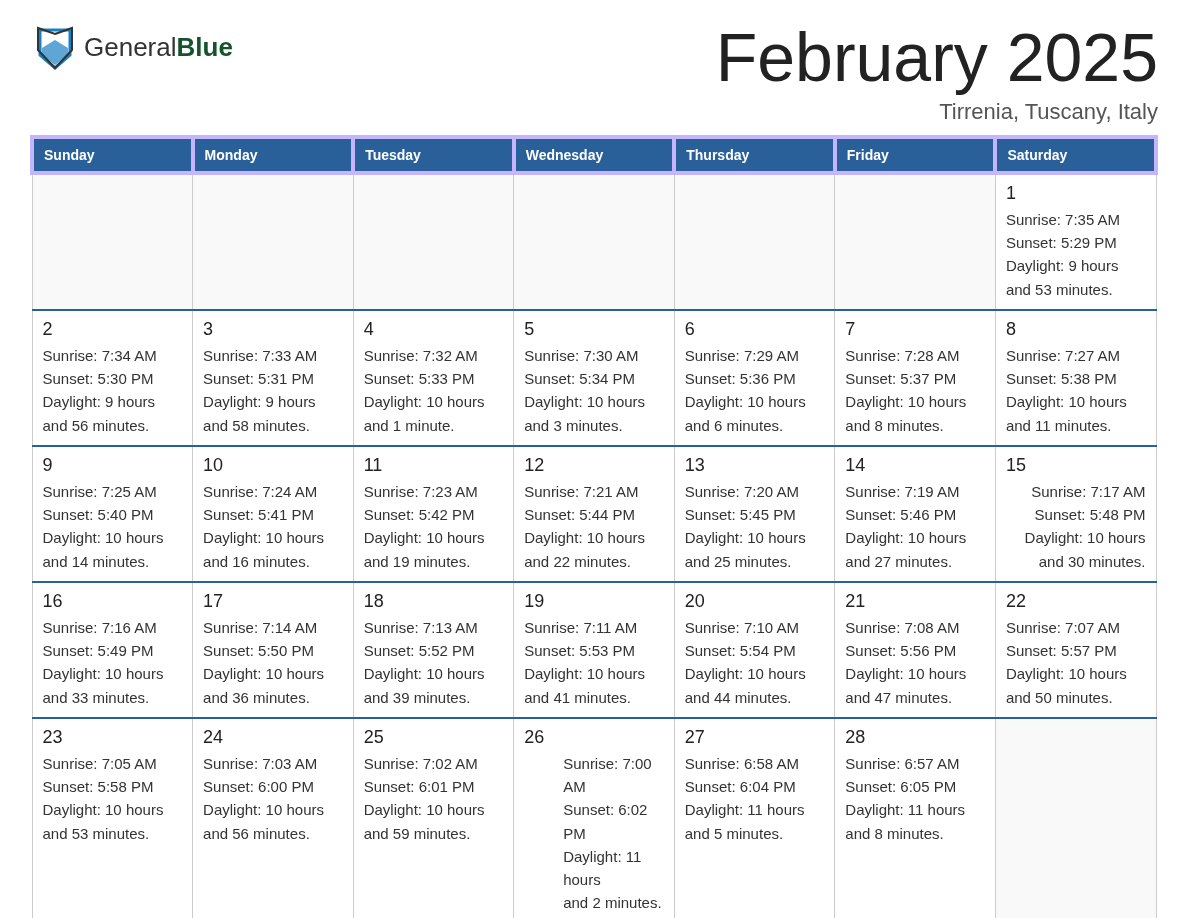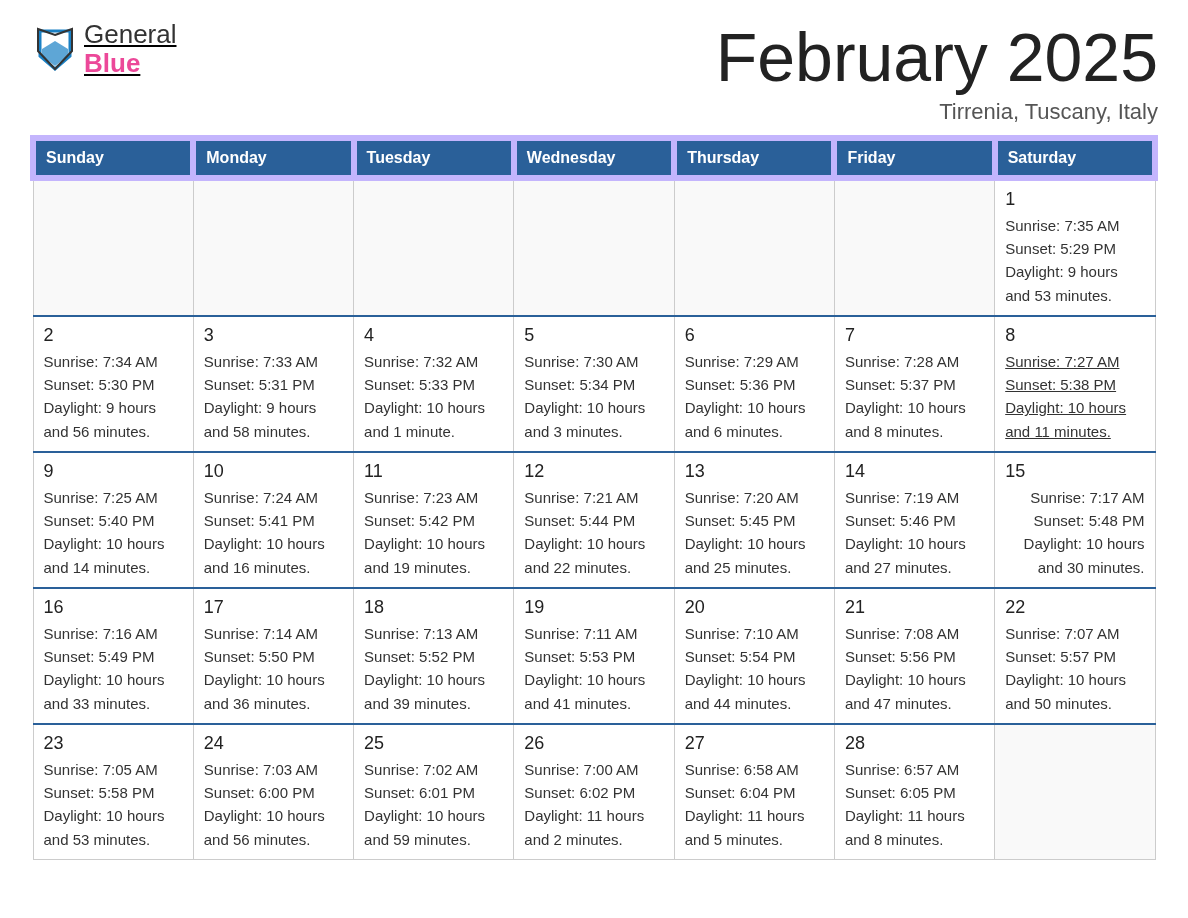--- a/index.html
+++ b/index.html
@@ -31,25 +31,25 @@
       margin-top: 4px;
     }
     .calendar {
       width: 100%;
       border-collapse: collapse;
       margin-top: 10px;
     }
     .calendar th {
       background-color: #2a6099;
       color: #fff;
-      font-size: 16px;
+      font-size: 14px;
       font-weight: bold;
       padding: 8px 10px;
       text-align: left;
-      border: 6px solid #c4b5fd;
+      border: 4px solid #c4b5fd;
     }
     .calendar td {
       vertical-align: top;
       padding: 8px 10px;
       border: 1px solid #ccc;
       width: 14.28%;
       min-height: 110px;
       font-size: 13px;
       color: #333;
     }
@@ -76,32 +76,31 @@
       display: flex;
       align-items: center;
     }
     .logo-icon {
       width: 50px;
       height: 55px;
       margin-right: 4px;
     }
     .logo-words {
       display: flex;
-      flex-direction: column;
+      flex-direction: row;
       line-height: 1.1;
-      text-decoration: underline;
     }
     .logo-general {
       font-size: 26px;
       color: #333;
       font-weight: normal;
     }
     .logo-blue-text {
       font-size: 26px;
-      color: #ec4899;
+      color: #14532d;
       font-weight: bold;
     }
   </style>
 </head>
 <body>
 
 <div class="header">
   <div class="logo-container">
     <svg class="logo-icon" viewBox="0 0 50 55" xmlns="http://www.w3.org/2000/svg">
       <polygon points="10,10 40,10 40,35 25,48 10,35" fill="none" stroke="#1a80c4" stroke-width="3"></polygon>
@@ -185,21 +184,21 @@
         </td>
         <td>
           <span class="day-number">7</span>
           <div class="day-info" style="white-space: pre-line;">Sunrise: 7:28 AM
 Sunset: 5:37 PM
 Daylight: 10 hours
 and 8 minutes.</div>
         </td>
         <td>
           <span class="day-number">8</span>
-          <div class="day-info" style="white-space: pre-line; text-decoration: underline;">Sunrise: 7:27 AM
+          <div class="day-info" style="white-space: pre-line;">Sunrise: 7:27 AM
 Sunset: 5:38 PM
 Daylight: 10 hours
 and 11 minutes.</div>
         </td>
       </tr>
       <tr class="week-row">
         <td>
           <span class="day-number">9</span>
           <div class="day-info" style="white-space: pre-line;">Sunrise: 7:25 AM
 Sunset: 5:40 PM
@@ -317,21 +316,21 @@
         </td>
         <td>
           <span class="day-number">25</span>
           <div class="day-info" style="white-space: pre-line;">Sunrise: 7:02 AM
 Sunset: 6:01 PM
 Daylight: 10 hours
 and 59 minutes.</div>
         </td>
         <td>
           <span class="day-number">26</span>
-          <div class="day-info" style="white-space: pre-line;">Sunrise: 7:00 AM
+          <div class="day-info" style="white-space: pre-line; margin-left: 39px;">Sunrise: 7:00 AM
 Sunset: 6:02 PM
 Daylight: 11 hours
 and 2 minutes.</div>
         </td>
         <td>
           <span class="day-number">27</span>
           <div class="day-info" style="white-space: pre-line;">Sunrise: 6:58 AM
 Sunset: 6:04 PM
 Daylight: 11 hours
 and 5 minutes.</div>

